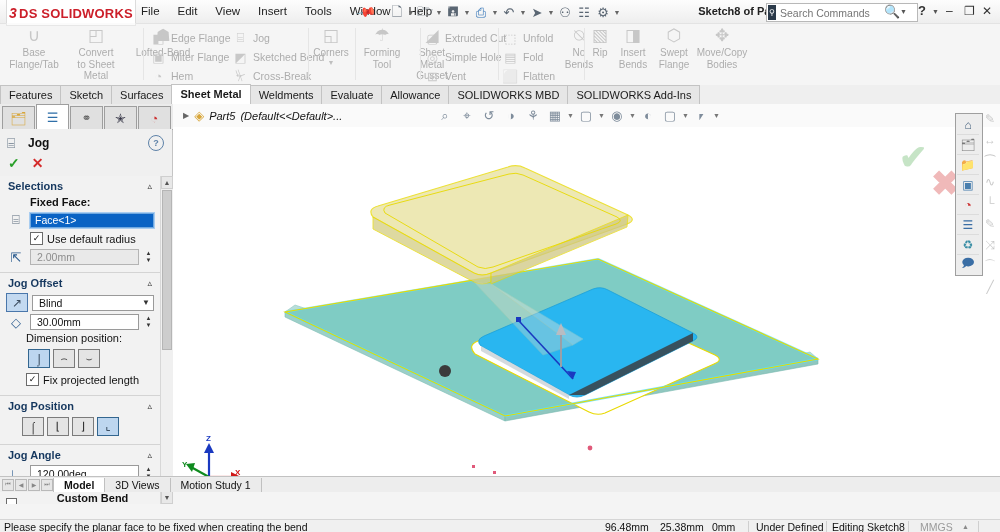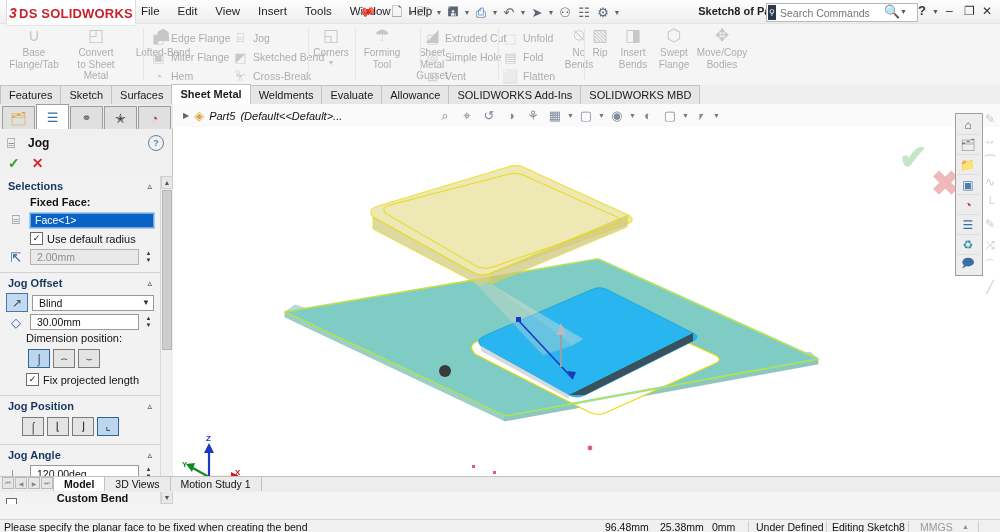--- a/index.html
+++ b/index.html
@@ -142,21 +142,21 @@
   .taskpane{position:absolute;left:955px;top:113px;width:24px;
     background:#ededed;border:1px solid #9f9f9f;padding:1px;}
   .tp-ic{width:22px;height:19px;display:flex;align-items:center;justify-content:center;
     font-size:12px;border-bottom:1px solid #dcdcdc;}
   .sketchbar{position:absolute;left:980px;top:108px;width:20px;opacity:.30;}
   .sketchbar div{height:21px;display:flex;align-items:center;justify-content:center;
     font-size:12px;color:#4a4a4a;}
 
   
   .tabbar{position:absolute;left:0;top:476px;width:1000px;height:15px;
-    background:#ededed;border-top:1px solid #c2c2c2;display:flex;align-items:flex-start;}
+    background:#ededed;border-top:1px solid #c2c2c2;display:flex;align-items:center;}
   .navarrows{display:flex;align-items:center;padding-left:2px;gap:1px;}
   .navarrows span{width:12px;height:12px;border:1px solid #b9b9b9;background:#e6e6e6;
     display:flex;align-items:center;justify-content:center;font-size:6px;color:#888;box-sizing:border-box;}
   .btab{height:14px;line-height:14px;padding:0 10px;font-size:10.5px;color:#111;
     border:1px solid #c0c0c0;border-bottom:none;border-top:none;background:#ebebeb;margin-right:-1px;}
   .btab.active{background:#fff;font-weight:bold;}
   .statusbar{position:absolute;left:0;top:519px;width:1000px;height:13px;
     background:#f0f0f0;border-top:1px solid #d5d5d5;font-size:10.5px;color:#111;}
   .stmsg{position:absolute;left:4px;top:1px;}
   .stcell{position:absolute;top:1px;}
@@ -327,22 +327,22 @@
   </div>
 
   <div class="cmdtabs">
     <div class="cmdtab">Features</div>
     <div class="cmdtab">Sketch</div>
     <div class="cmdtab">Surfaces</div>
     <div class="cmdtab active">Sheet Metal</div>
     <div class="cmdtab">Weldments</div>
     <div class="cmdtab">Evaluate</div>
     <div class="cmdtab">Allowance</div>
+    <div class="cmdtab">SOLIDWORKS MBD</div>
     <div class="cmdtab">SOLIDWORKS Add-Ins</div>
-    <div class="cmdtab">SOLIDWORKS MBD</div>
   </div>
 
   <div class="leftpane">
     <div class="pmtabs">
       <div class="pmtab">
           <span style="color:#d8a63a;font-size:13px;">🗂</span>
         </div>
       <div class="pmtab active">
           <span style="color:#2f6fa8;font-size:13px;">☰</span>
         </div>

